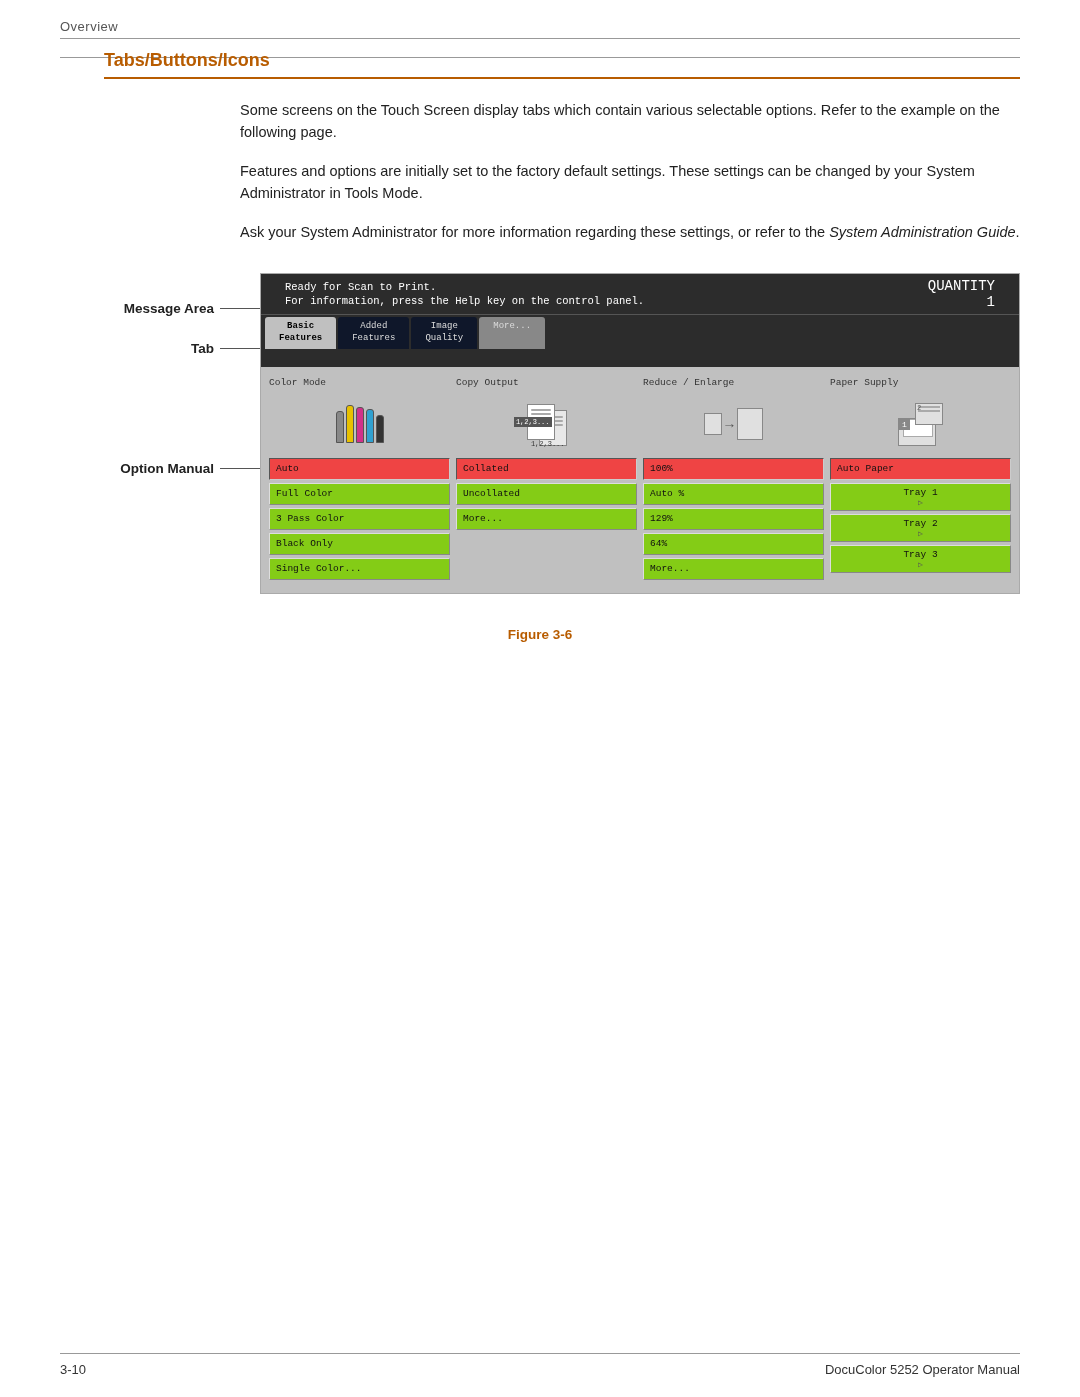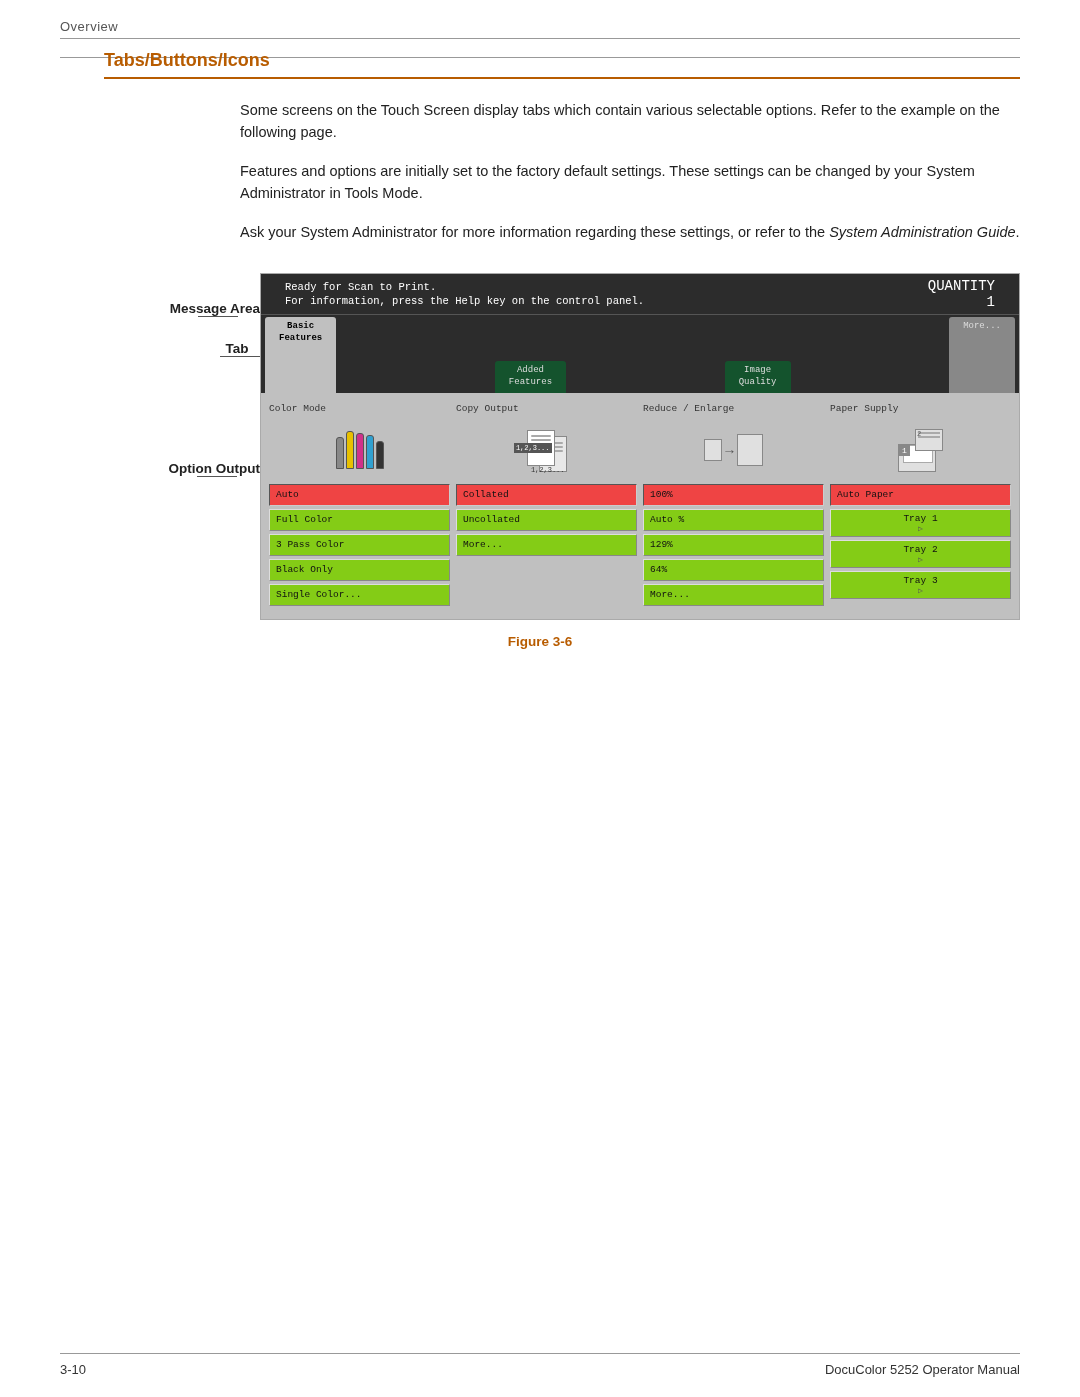--- a/index.html
+++ b/index.html
@@ -75,21 +75,20 @@
       flex-shrink: 0;
       position: relative;
       height: 340px;
     }
 
     .label-item {
       position: absolute;
       right: 10px;
       display: flex;
       align-items: center;
-      flex-direction: column;
     }
 
     .label-text {
       font-size: 13.5px;
       font-weight: bold;
       color: #222;
       text-align: right;
       white-space: nowrap;
     }
 
@@ -129,44 +128,42 @@
 
     .ui-message-right {
       font-size: 14px;
       text-align: right;
     }
 
     
     .ui-tabs {
       background: #2c2c2c;
       display: flex;
-      padding: 2px 4px 0 4px;
+      padding: 2px 4px 18px 4px;
       gap: 2px;
-      justify-content: space-between;
     }
 
     .ui-tab {
       padding: 4px 14px 4px 14px;
       font-size: 10px;
       cursor: pointer;
       border-radius: 3px 3px 0 0;
       text-align: center;
       line-height: 1.3;
     }
 
     .ui-tab.active {
       background: #c0c0c0;
       color: #000;
       font-weight: bold;
     }
 
     .ui-tab.inactive {
-      background: #14532d;
+      background: #0f172a;
       color: #ddd;
-      margin-top: 44px;
     }
 
     .ui-tab.more-tab {
       background: #888;
       color: #ddd;
     }
 
     
     .ui-panel {
       background: #c0c0c0;
@@ -437,21 +434,21 @@
         <span class="label-text">Message Area</span>
         <div class="label-line"></div>
       </div>
 
       <div class="label-item" style="top: 68px; right: 0;">
         <span class="label-text">Tab</span>
         <div class="label-line"></div>
       </div>
 
       <div class="label-item" style="top: 188px; right: 0;">
-        <span class="label-text">Option Output</span>
+        <span class="label-text">Option Manual</span>
         <div class="label-line"></div>
       </div>
     </div>
 
     <div class="ui-box">
 
       <div class="ui-message-bar">
         <div class="ui-message-left">
           <div>Ready for Scan to Print.</div>
           <div>For information, press the Help key on the control panel.</div>

